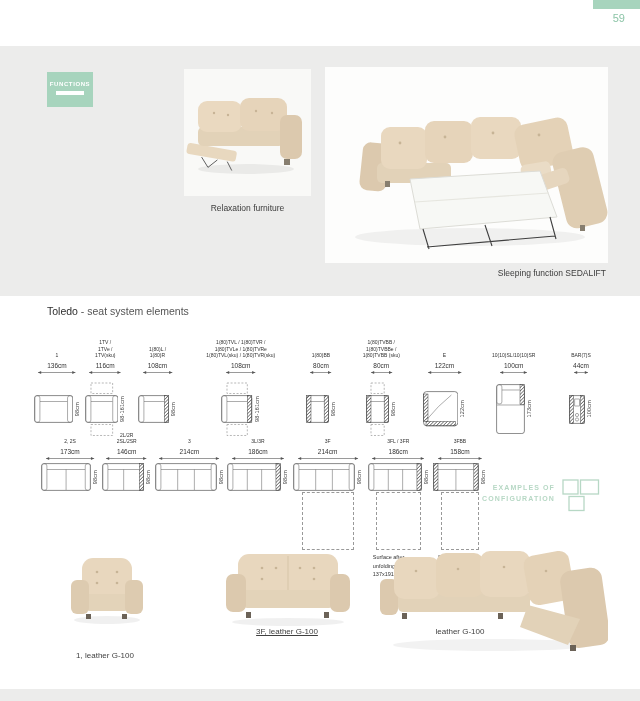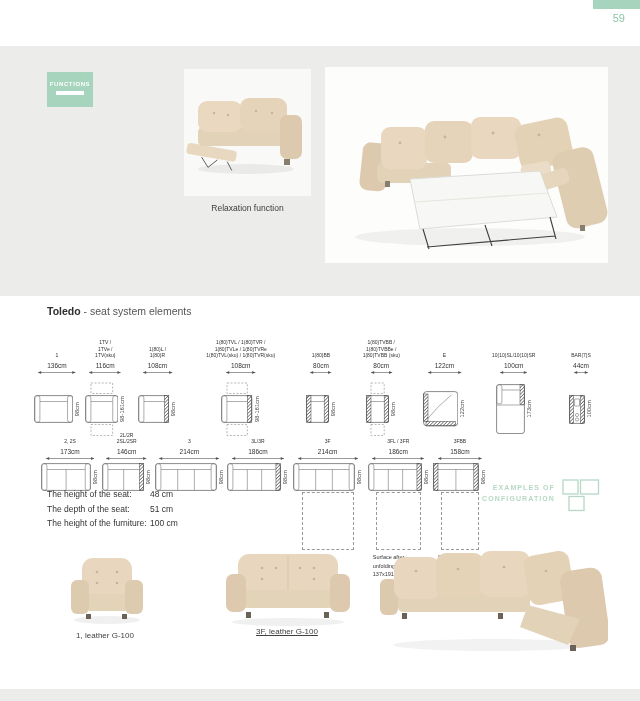--- a/index.html
+++ b/index.html
@@ -14,21 +14,21 @@
   #functions-box{left:47px;top:72px;width:46px;height:35px;background:#a7d4bd;text-align:center;}
   #functions-box .fn-label{font-size:6px;letter-spacing:.6px;color:#fff;margin-top:9px;font-weight:bold;}
   #functions-box .fn-bar{width:28px;height:4.5px;background:#fff;margin:3.5px auto 0;}
   .photo-card{background:#f9f9f7;}
   #photo1{left:184px;top:69px;width:127px;height:127px;}
   #photo2{left:325px;top:67px;width:283px;height:196px;background:#fdfdfc;}
   #photo1-caption{left:184px;top:203px;width:127px;text-align:center;font-size:8.5px;color:#3c3c3c;}
   #photo2-caption{left:325px;top:268px;width:281px;text-align:right;font-size:8.5px;color:#3c3c3c;}
   
   #title{left:47px;top:305px;font-size:10.5px;color:#555;}
-  #title .b{font-weight:bold;color:#2e2e2e;}
+  #title .b{font-weight:normal;color:#2e2e2e;}
   #row1{left:34px;top:333px;width:572px;display:flex;justify-content:space-between;align-items:flex-start;}
   #row2{left:40px;top:427px;width:448px;display:flex;justify-content:space-between;align-items:flex-start;}
   .mcell{display:flex;flex-direction:column;align-items:center;}
   .mname{display:flex;flex-direction:column;justify-content:flex-end;align-items:center;
          font-size:5px;line-height:1.35;color:#333;text-align:center;}
   .mwidth{font-size:6.5px;color:#333;margin-top:3px;}
   .marrow{margin-top:1px;line-height:0;}
   .mfig{display:flex;align-items:center;justify-content:center;margin-top:2px;line-height:0;}
   .vdim{writing-mode:vertical-rl;transform:rotate(180deg);font-size:5.5px;color:#444;
         margin-left:2px;line-height:1;letter-spacing:.2px;}
@@ -38,21 +38,21 @@
   .spec-row{margin-bottom:4.5px;}
   .spec-label{display:inline-block;width:103px;}
   #examples{left:453px;top:483px;width:102px;text-align:right;color:#b7d8c5;
             font-size:7px;font-weight:bold;letter-spacing:1.1px;line-height:1.5;}
   #config-icon{left:562px;top:479px;line-height:0;}
   
   #bp1{left:62px;top:556px;line-height:0;}
   #bp2{left:224px;top:548px;line-height:0;}
   #bp3{left:378px;top:545px;line-height:0;}
   .bcap{font-size:8px;color:#3f3f3f;text-align:center;line-height:16px;}
-  #cap1{left:55px;top:628px;width:100px;}
+  #cap1{left:55px;top:648px;width:100px;}
   #cap2{left:237px;top:624px;width:100px;text-decoration:underline;}
   #cap3{left:360px;top:624px;width:200px;}
   #footer-strip{left:0;top:689px;width:640px;height:12px;background:#ececeb;}
 </style>
 </head>
 <body>
 
 <svg width="0" height="0" style="position:absolute">
   <defs>
     <pattern id="hatch" width="2.4" height="2.4" patternTransform="rotate(45)" patternUnits="userSpaceOnUse">
@@ -84,21 +84,21 @@
       <rect x="14" y="32" width="44" height="31" rx="9" fill="#ead9c0"></rect>
       <rect x="56" y="29" width="47" height="33" rx="9" fill="#e6d4ba"></rect>
       <circle cx="30" cy="44" r="1.2" fill="#c7b496"></circle>
         <circle cx="44" cy="46" r="1.2" fill="#c7b496"></circle>
       <circle cx="72" cy="42" r="1.2" fill="#c7b496"></circle>
         <circle cx="88" cy="44" r="1.2" fill="#c7b496"></circle>
       <rect x="96" y="46" width="22" height="44" rx="7" fill="#dcc9ae"></rect>
       <rect x="100" y="90" width="6" height="6" fill="#877e6f"></rect>
     </svg>
   </div>
-  <div class="abs" id="photo1-caption">Relaxation function</div>
+  <div class="abs" id="photo1-caption">Relaxation furniture</div>
 
   <div class="abs photo-card" id="photo2">
     <svg width="283" height="196" viewBox="0 0 283 196">
       <ellipse cx="145" cy="170" rx="115" ry="9" fill="rgba(0,0,0,0.05)"></ellipse>
       <g transform="rotate(6 51 101)">
           <rect x="36" y="76" width="27" height="48" rx="8" fill="#dcc9ae"></rect>
         </g>
       <rect x="52" y="96" width="74" height="20" rx="5" fill="#e2d2b8"></rect>
       <rect x="56" y="60" width="46" height="42" rx="9" fill="#e9d8bf"></rect>
       <rect x="100" y="54" width="48" height="42" rx="9" fill="#e6d4ba"></rect>
@@ -119,20 +119,21 @@
       <g transform="rotate(-18 229 112)">
           <rect x="214" y="104" width="30" height="16" rx="5" fill="#e6d6be"></rect>
         </g>
       <path d="M85,112 L215,104 L232,150 L95,162 Z" fill="#f7f8f5" stroke="#dcdcd6" stroke-width="1"></path>
       <path d="M90,135 L224,126" stroke="#e6e6df" stroke-width="1.2" fill="none"></path>
       <path d="M98,162 L104,182 M225,150 L231,172 M160,158 L167,179 M102,180 L230,169" stroke="#3f3f3f" stroke-width="1.1" fill="none"></path>
       <rect x="60" y="114" width="5" height="6" fill="#877e6f"></rect>
         <rect x="255" y="158" width="5" height="6" fill="#877e6f"></rect>
     </svg>
   </div>
+  <div class="abs" id="photo2-caption">Sleeping function SEDALIFT</div>
 
   <div class="abs" id="title"><span class="b">Toledo</span><span> - seat system elements</span></div>
 
   <div class="abs" id="row1">
       <div class="mcell" style="width: 46px;">
         <div class="mname" style="height: 26px;">
           <div>1</div>
         </div>
         <div class="mwidth">136cm</div>
         <div class="marrow"><svg width="39.44" height="5" viewBox="0 0 39.44 5">
@@ -493,25 +494,20 @@
         </div>
         <div class="mfold" style="width: 35.82px;"></div>
         <div class="mnote" style="width: 43.82px;">
           <div>Surface after</div>
           <div>unfolding</div>
           <div>137x191cm</div>
         </div>
       </div>
     </div>
 
-  <div class="abs" id="specs">
-      <div class="spec-row"><span class="spec-label">The height of the seat:</span><span class="spec-value">48 cm</span></div>
-      <div class="spec-row"><span class="spec-label">The depth of the seat:</span><span class="spec-value">51 cm</span></div>
-      <div class="spec-row"><span class="spec-label">The height of the furniture:</span><span class="spec-value">100 cm</span></div>
-    </div>
 
   <div class="abs" id="examples">
     <div>EXAMPLES OF</div>
     <div>CONFIGURATION</div>
   </div>
   <div class="abs" id="config-icon">
     <svg width="38" height="34" viewBox="0 0 38 34">
       <rect x="1" y="1" width="15" height="14" fill="none" stroke="#b7d8c5" stroke-width="1.3"></rect>
       <rect x="18.5" y="1" width="18" height="14" fill="none" stroke="#b7d8c5" stroke-width="1.3"></rect>
       <rect x="7" y="17.5" width="15" height="14" fill="none" stroke="#b7d8c5" stroke-width="1.3"></rect>
@@ -576,16 +572,17 @@
     </svg>
   </div>
 
   <div class="abs bcap" id="cap1">
       <div>1, leather G-100</div>
     </div>
   <div class="abs bcap" id="cap2">
       <div>3F, leather G-100</div>
     </div>
   <div class="abs bcap" id="cap3">
+      <div>leather G-100</div>
     </div>
 
   <div class="abs" id="footer-strip"></div>
 </div>
 
 </body></html>

